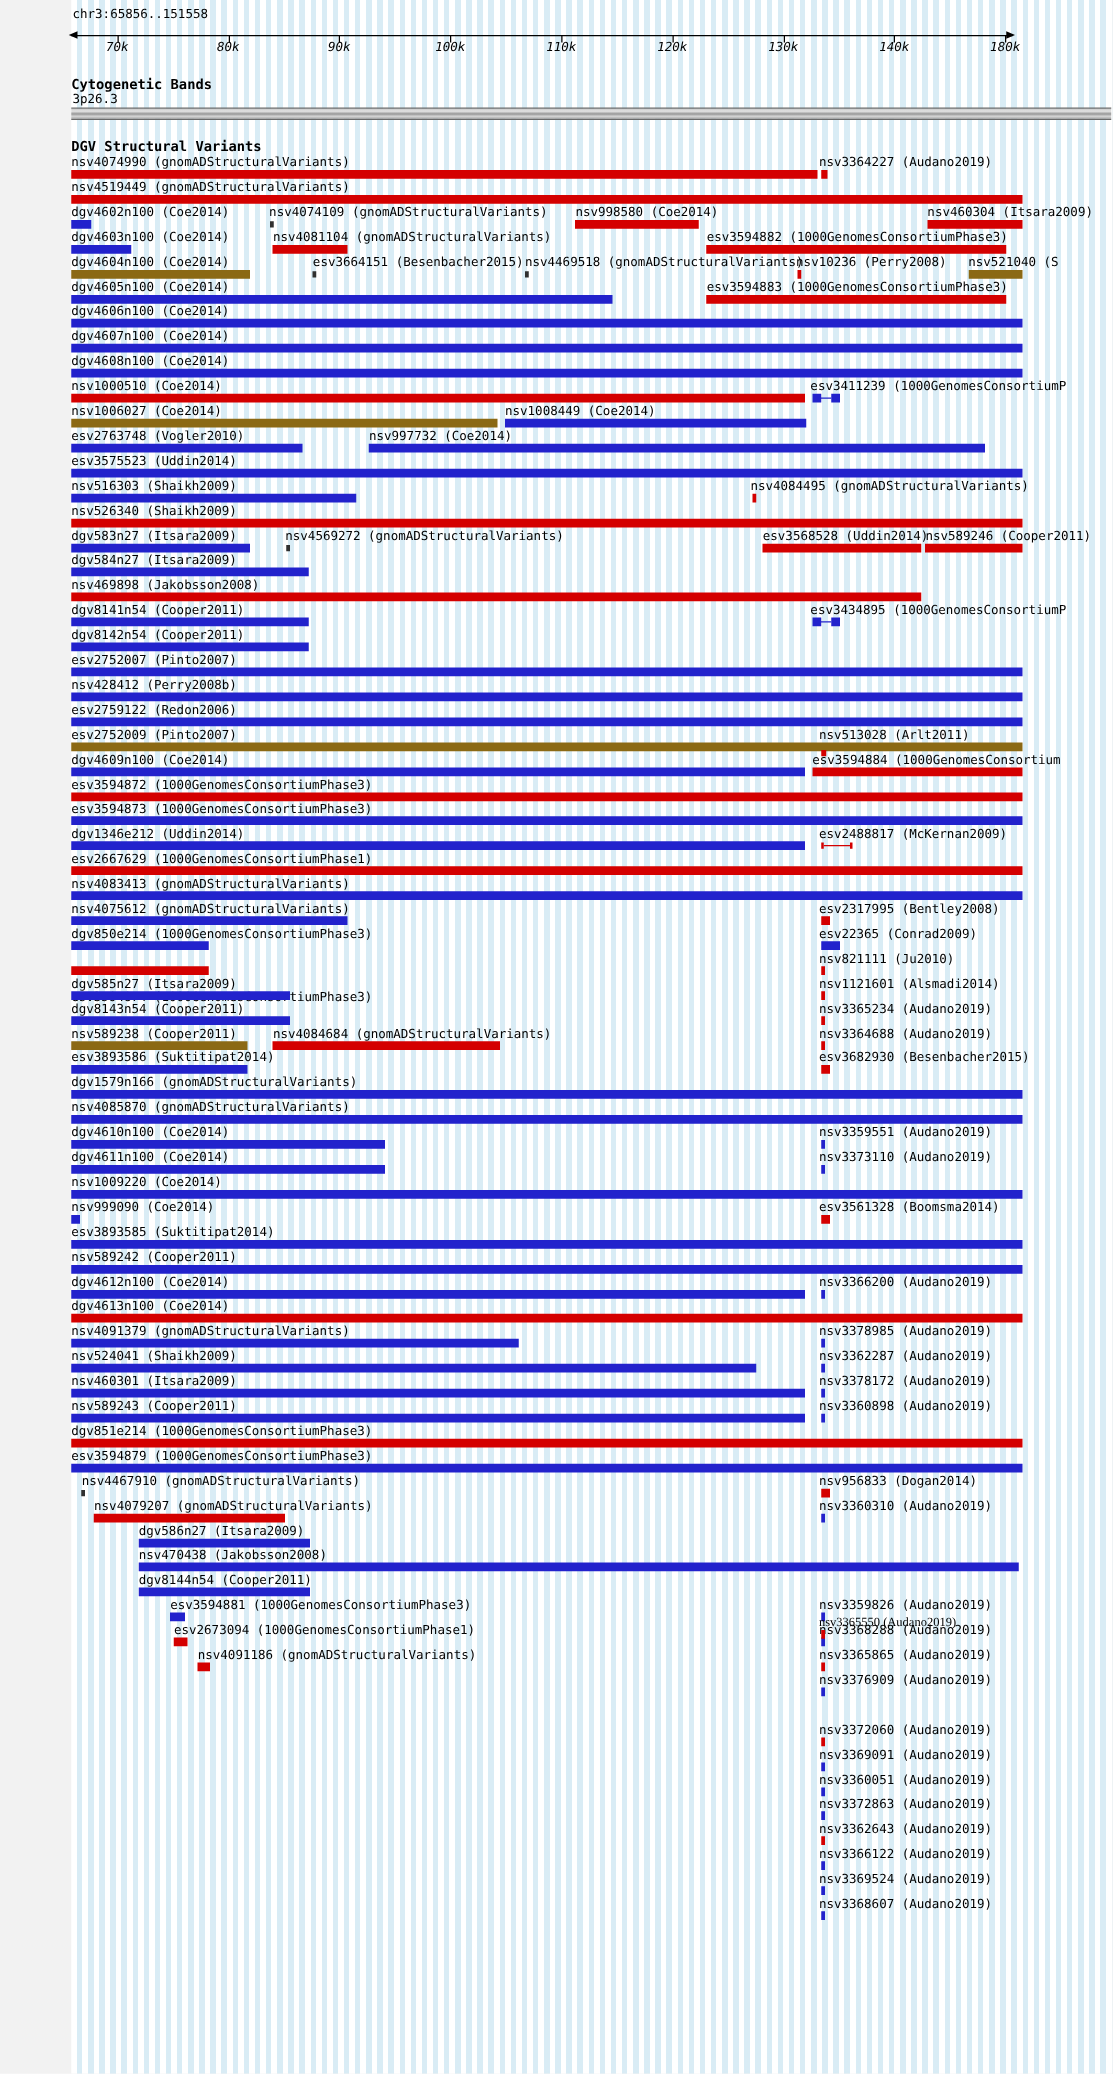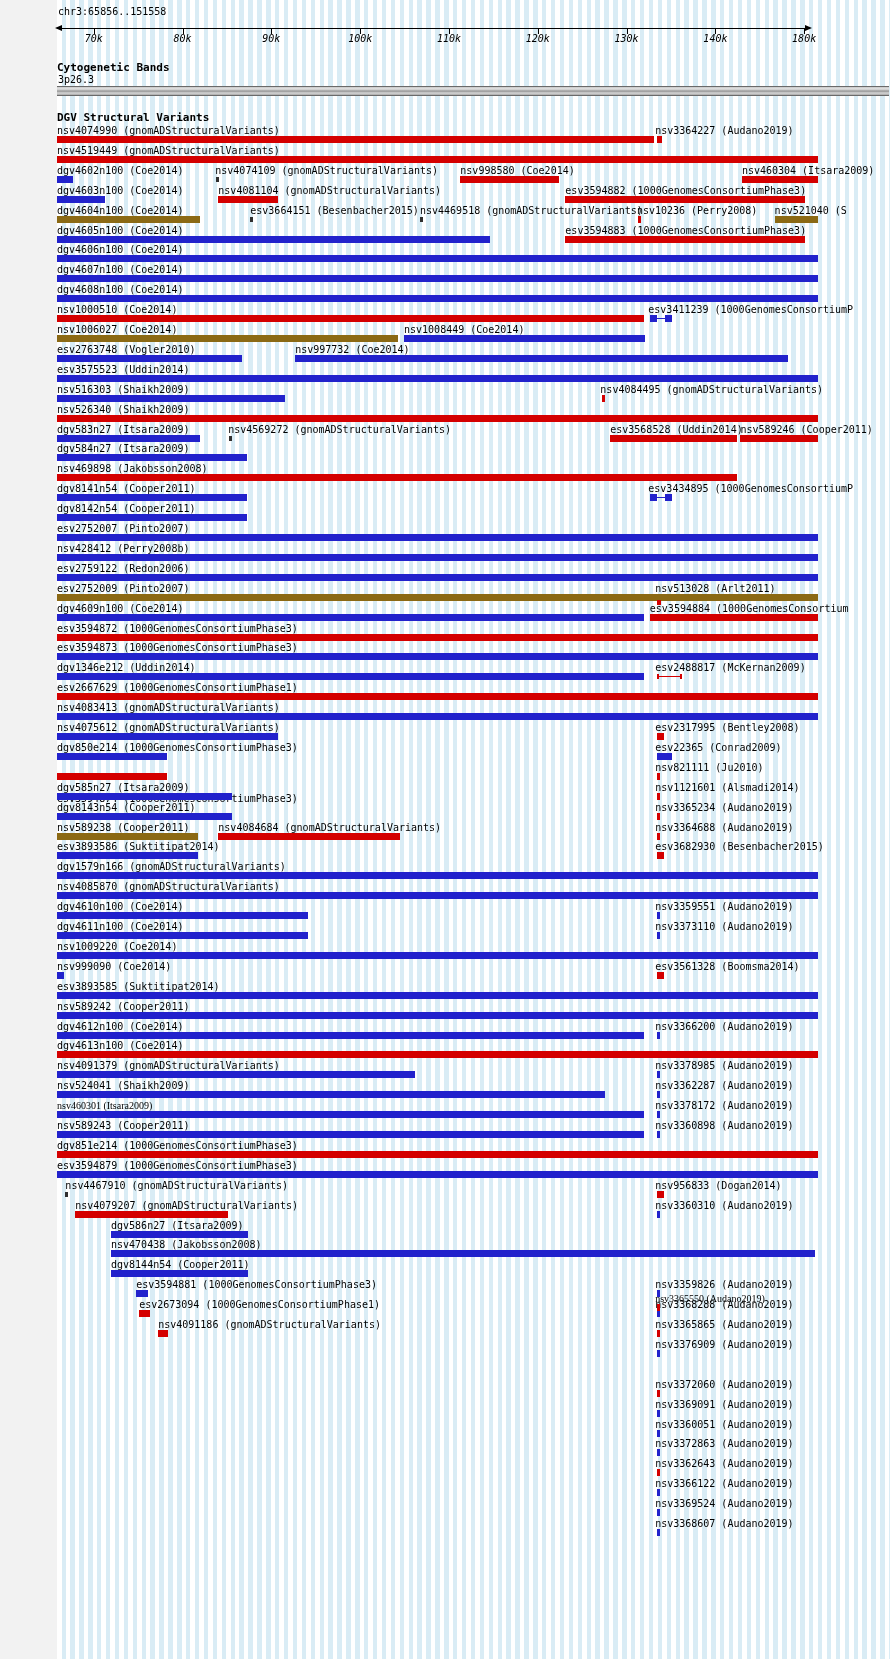--- a/index.html
+++ b/index.html
@@ -352,21 +352,21 @@
           <div class="vlabel" style="left: 78.6%;">nsv3378985 (Audano2019)</div>
           <div class="gtick" style="left: 78.9%; width: 0.4%; background: rgb(34, 34, 204);"></div>
         </div>
         <div class="row" style="top: 1081.2px;">
           <div class="vlabel" style="left: 0%;">nsv524041 (Shaikh2009)</div>
           <div class="gbox" style="left: 0%; width: 72%; background: rgb(34, 34, 204);"></div>
           <div class="vlabel" style="left: 78.6%;">nsv3362287 (Audano2019)</div>
           <div class="gtick" style="left: 78.9%; width: 0.4%; background: rgb(34, 34, 204);"></div>
         </div>
         <div class="row" style="top: 1101.1px;">
-          <div class="vlabel" style="left: 0%; font-family: Liberation Serif, serif;">nsv460301 (Itsara2009)</div>
+          <div class="vlabel" style="left: 0%;">nsv460301 (Itsara2009)</div>
           <div class="gbox" style="left: 0%; width: 77.2%; background: rgb(34, 34, 204);"></div>
           <div class="vlabel" style="left: 78.6%;">nsv3378172 (Audano2019)</div>
           <div class="gtick" style="left: 78.9%; width: 0.4%; background: rgb(34, 34, 204);"></div>
         </div>
         <div class="row" style="top: 1121px;">
           <div class="vlabel" style="left: 0%;">nsv589243 (Cooper2011)</div>
           <div class="gbox" style="left: 0%; width: 77.2%; background: rgb(34, 34, 204);"></div>
           <div class="vlabel" style="left: 78.6%;">nsv3360898 (Audano2019)</div>
           <div class="gtick" style="left: 78.9%; width: 0.4%; background: rgb(34, 34, 204);"></div>
         </div>

